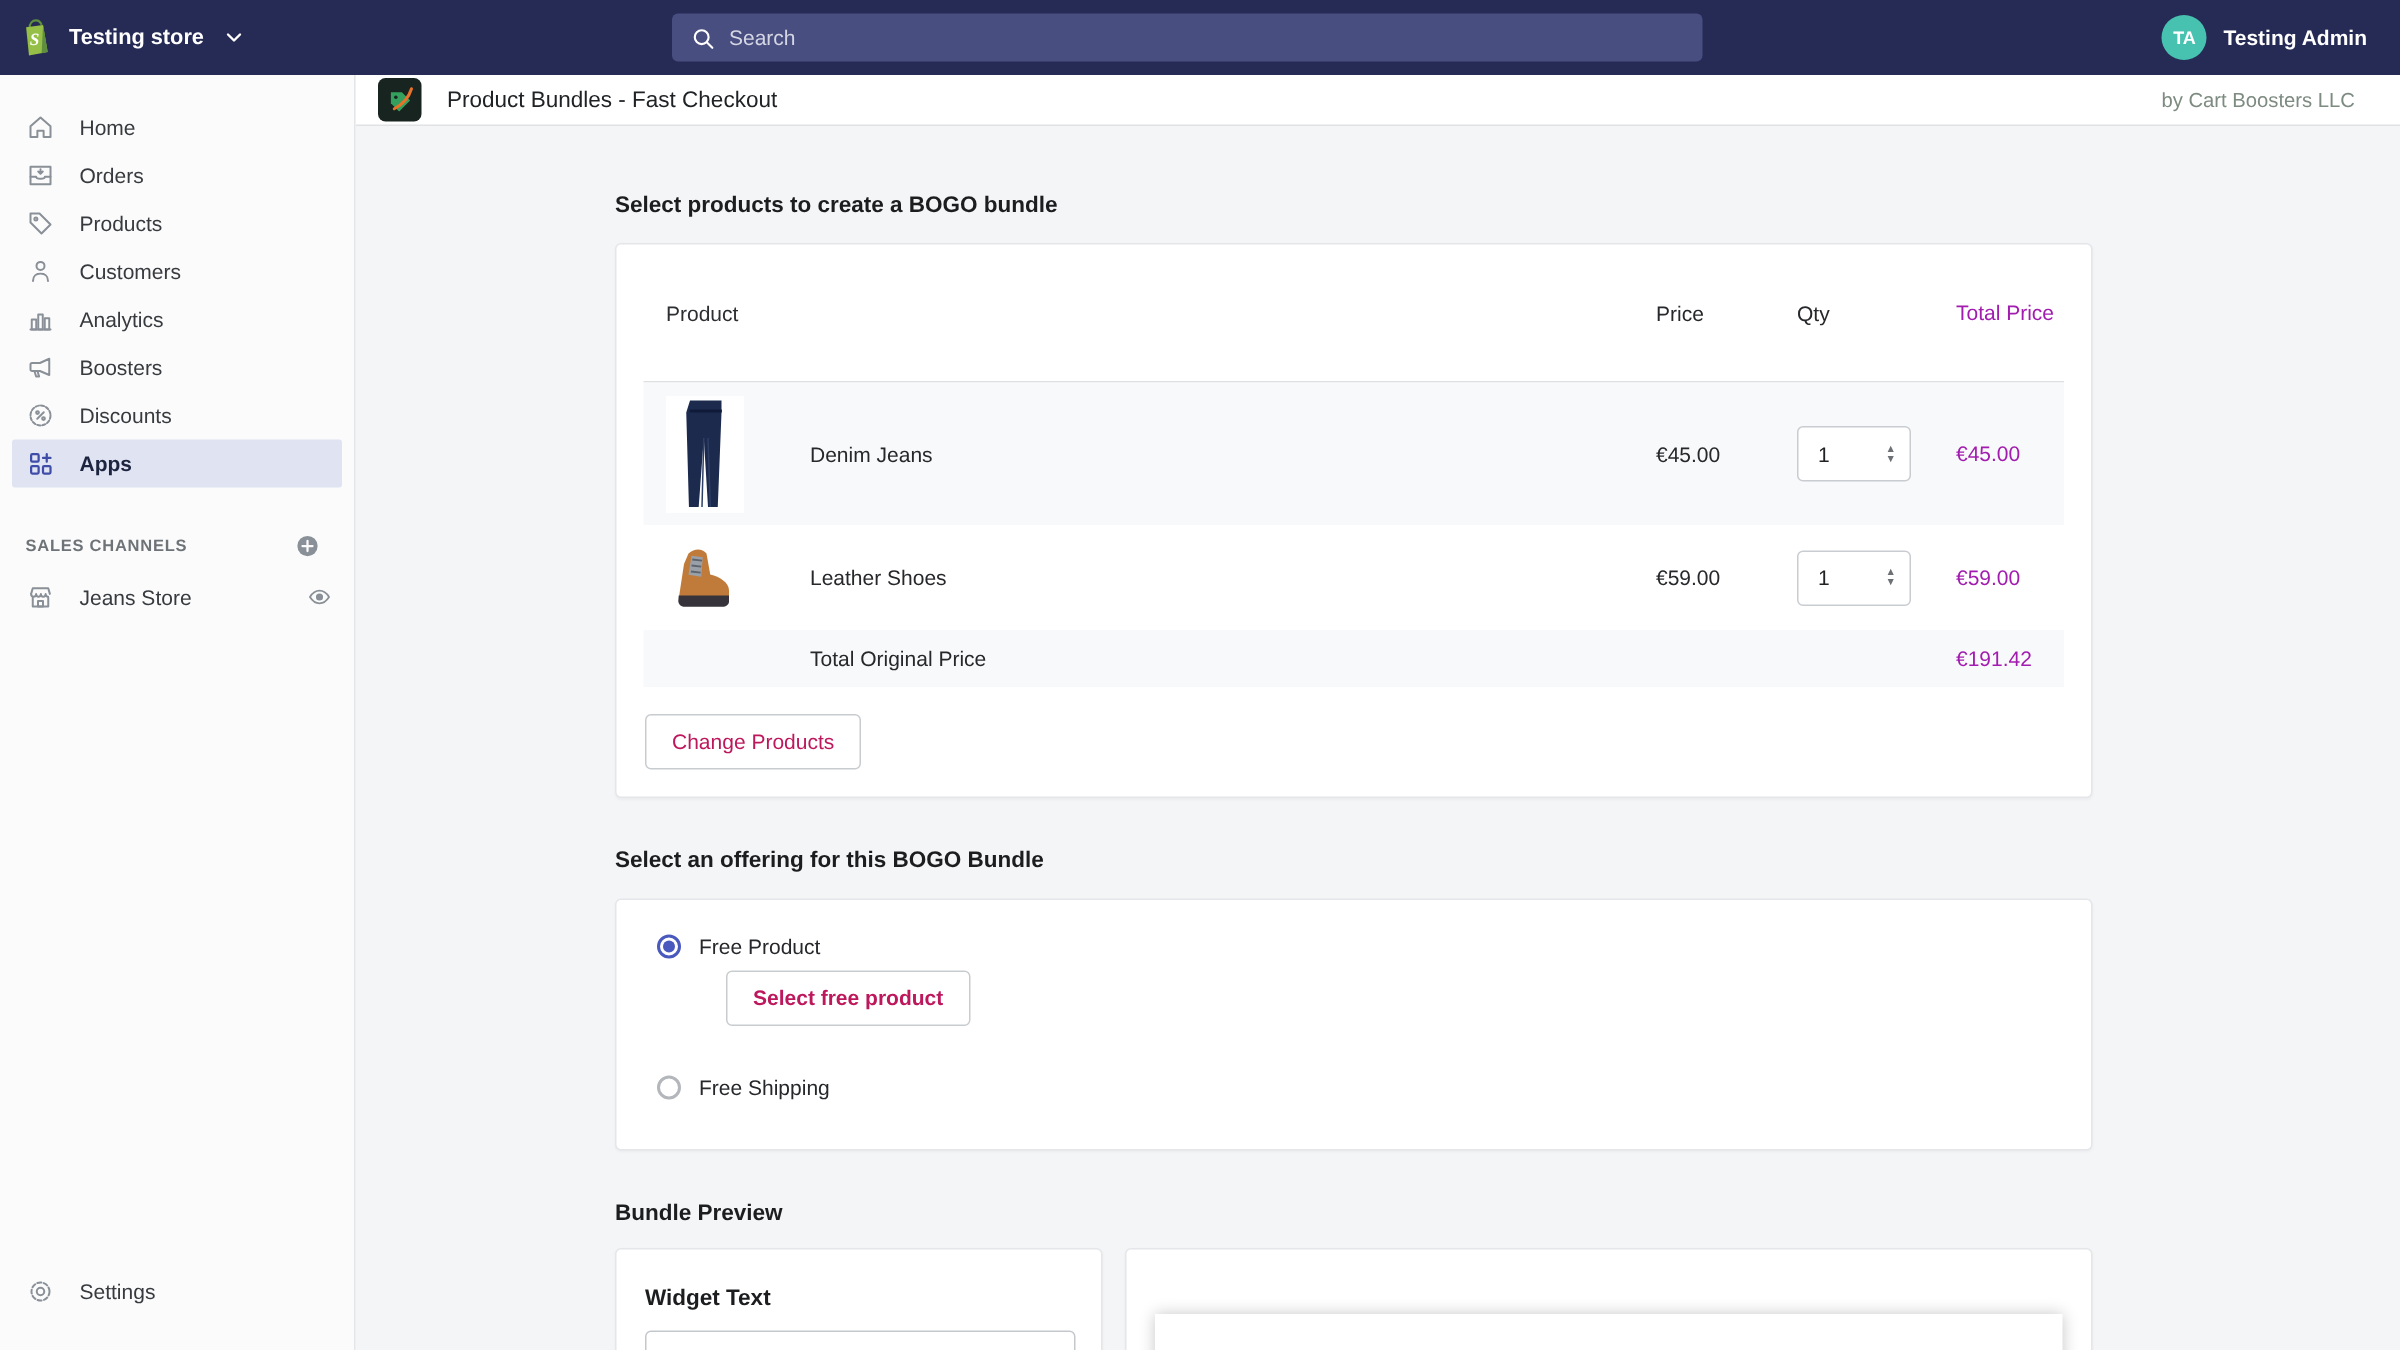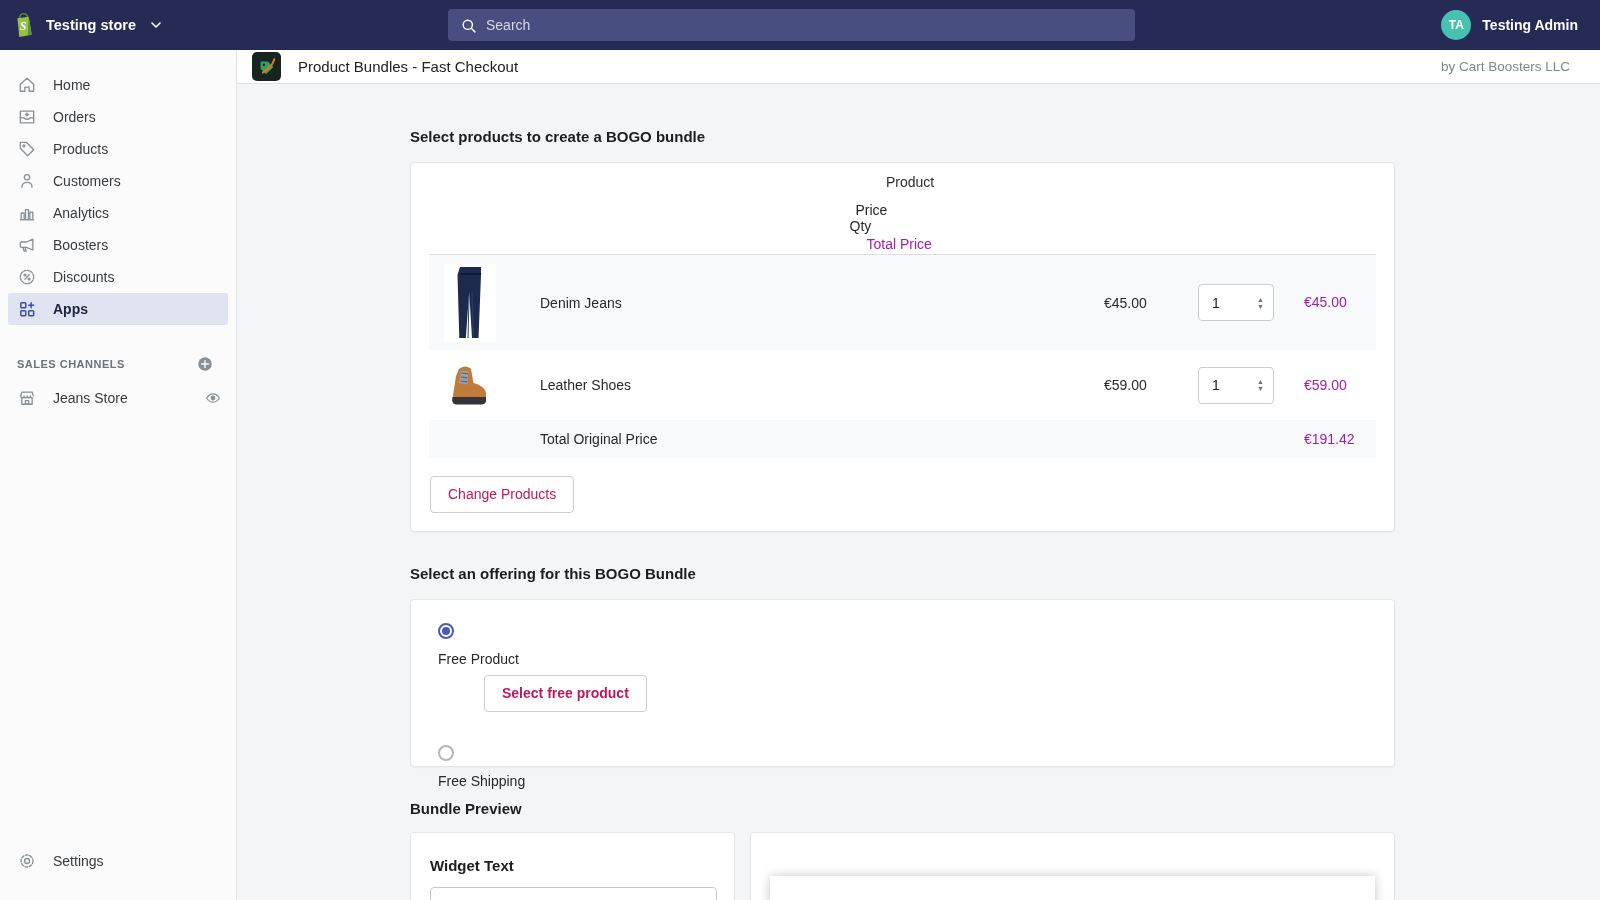--- a/index.html
+++ b/index.html
@@ -37,21 +37,21 @@
   .app-byline { font-size:13.5px; color:var(--byline-green,#7d8b81); margin-right:30px; }
 
   
   .content { position:fixed; top:101px; left:237px; width:1363px; height:799px; background:var(--content-bg,#f4f5f7); padding:27px 0 0 173px; }
   .section-heading { font-size:15px; font-weight:bold; color:#1b1d1f; width:985px; }
   .card { width:985px; background:#fff; border:1px solid var(--card-border,#e5e6e9); border-radius:4px; box-shadow:0 1px 2px rgba(0,0,0,.04); }
   .card1 { margin-top:17px; padding-bottom:18px; }
 
   .ptable { margin:0 18px; }
   .trow { display:flex; align-items:center; }
-  .thead { height:92px; border-bottom:1px solid #dddfe1; color:#2c2e31; font-size:14px;flex-direction:column; }
+  .thead { height:92px; border-bottom:1px solid #dddfe1; color:#2c2e31; font-size:14px; }
   .cell-prod { padding-left:15px; display:flex; align-items:center; flex:1; }
   .cell-img { width:52px; display:flex; justify-content:center; }
   .cell-name { margin-left:44px; font-size:14px; color:#26282b; }
   .cell-price { width:94px; font-size:14px; color:#26282b; }
   .cell-qty { width:106px; font-size:14px; color:#26282b; }
   .cell-total { width:72px; font-size:14px; color:#a21caf; line-height:1.45; }
   .r-alt { background:var(--row-alt-bg,#f8f9fa); }
   .row1 { height:95px; }
   .row2 { height:70px; }
   .rowT { height:38px; font-size:14px; }
@@ -59,21 +59,21 @@
 
   .qty-box { width:76px; height:37px; background:#fff; border:1px solid #c9ccd0; border-radius:4px; display:flex; align-items:center; }
   .qty-box input { width:34px; border:none; outline:none; font-size:14px; padding-left:13px; color:#202223; background:transparent; font-family:inherit; }
   .qty-arrows { margin-left:auto; margin-right:9px; display:flex; flex-direction:column; line-height:7px; font-size:7px; color:#6d7175; cursor:pointer; }
 
   .btn { display:inline-block; background:#fff; border:1px solid #c9ccce; border-radius:4px; font-size:14px; color:#be185d; padding:0 17px; height:37px; line-height:35px; cursor:pointer; font-family:inherit; }
   .change-btn { margin:18px 0 0 19px; }
 
   .h2 { margin-top:33px; }
   .card2 { margin-top:17px; height:168px; padding:23px 0 0 27px; }
-  .radio-row { display:flex; align-items:flex-start; gap:12px;flex-direction:column; }
+  .radio-row { display:flex; align-items:center; gap:12px; }
   .radio { width:16px; height:16px; border-radius:50%; background:#fff; position:relative; cursor:pointer; flex:0 0 16px; }
   .radio.off { border:2px solid #b3b7bb; }
   .radio.on { border:2px solid #4959bd; }
   .radio.on::after { content:""; position:absolute; left:2px; top:2px; width:8px; height:8px; border-radius:50%; background:#4959bd; }
   .radio-label { font-size:14px; color:#26282b; }
   .sfp-btn { margin:8px 0 0 46px;font-weight:bold; }
   .row-shipping { margin-top:33px; }
 
   .h3 { margin-top:33px; }
   .preview-row { margin-top:15px; display:flex; gap:15px; width:985px; }

